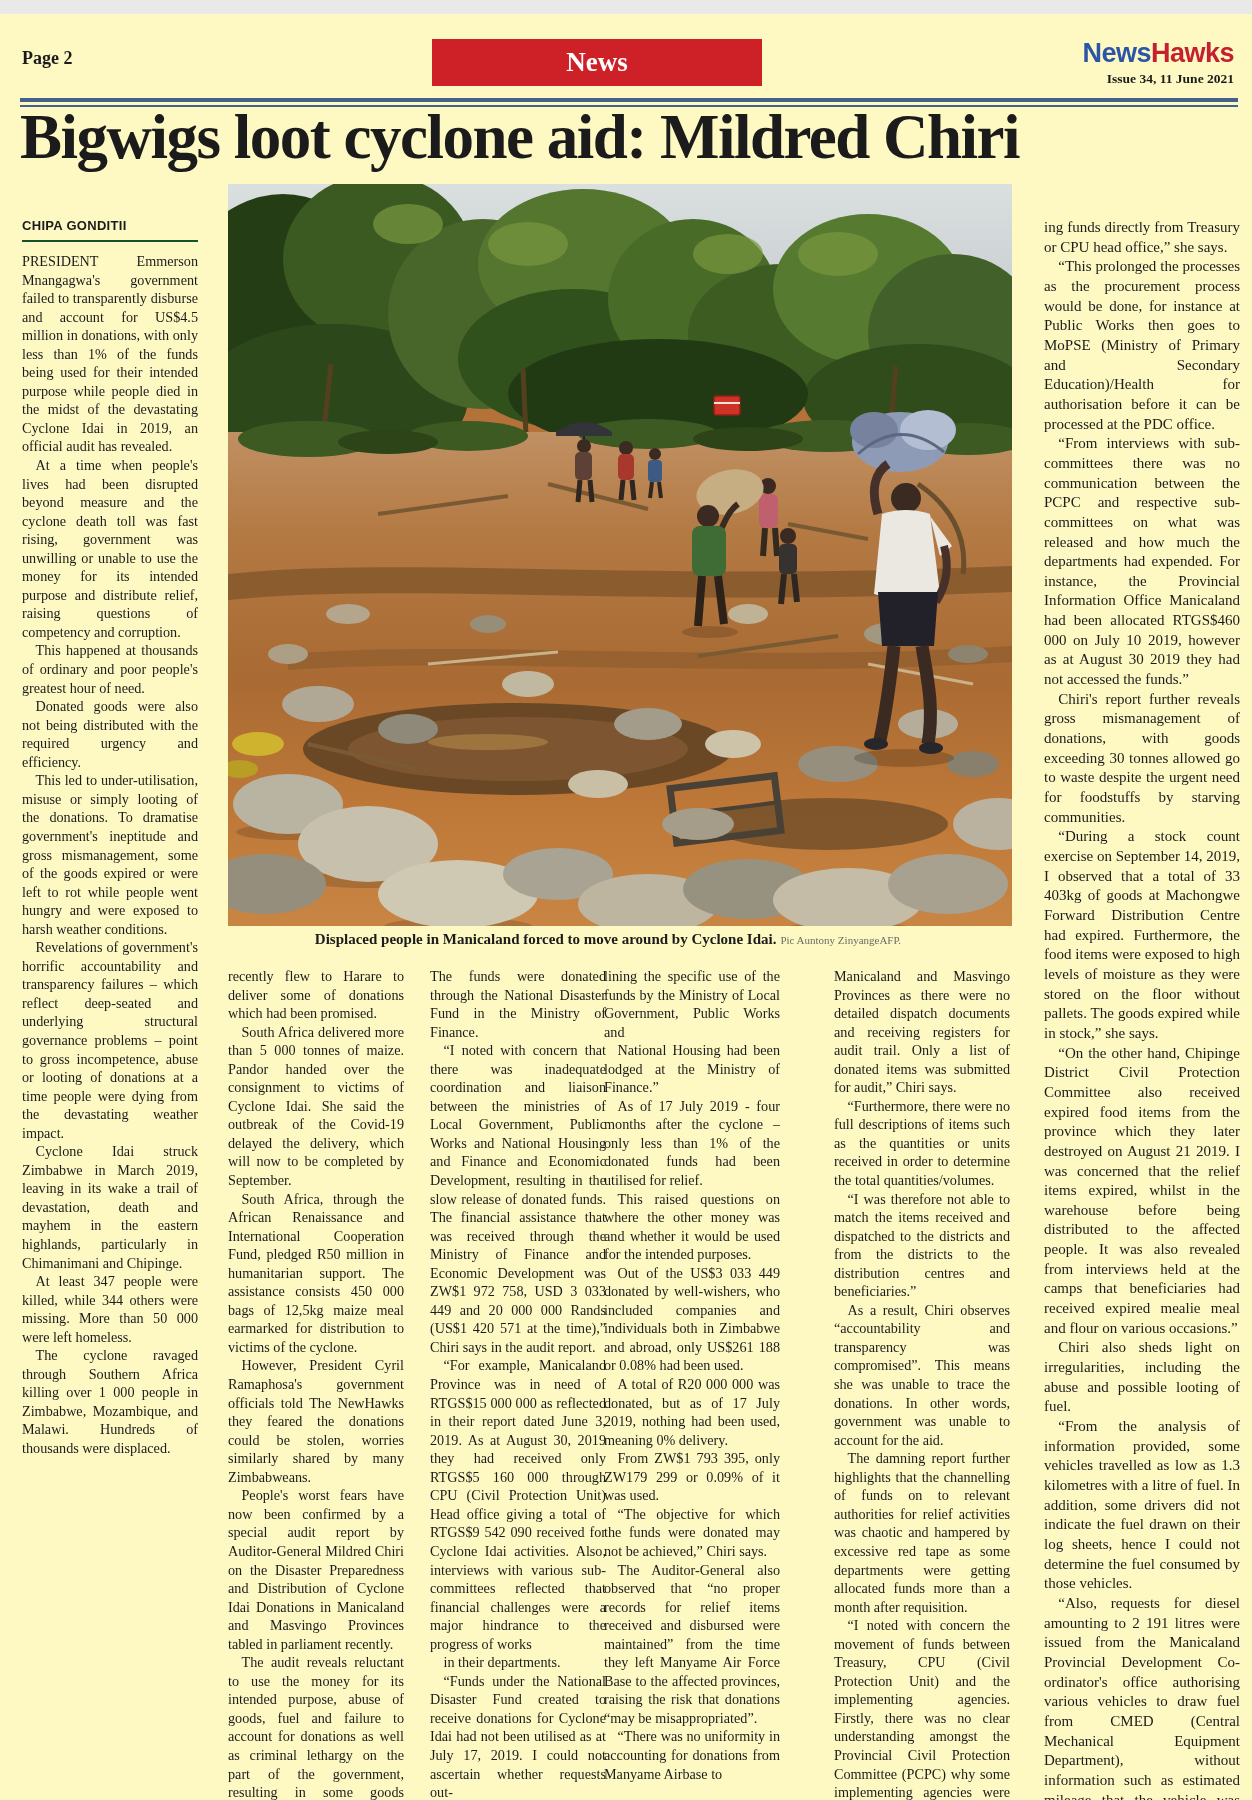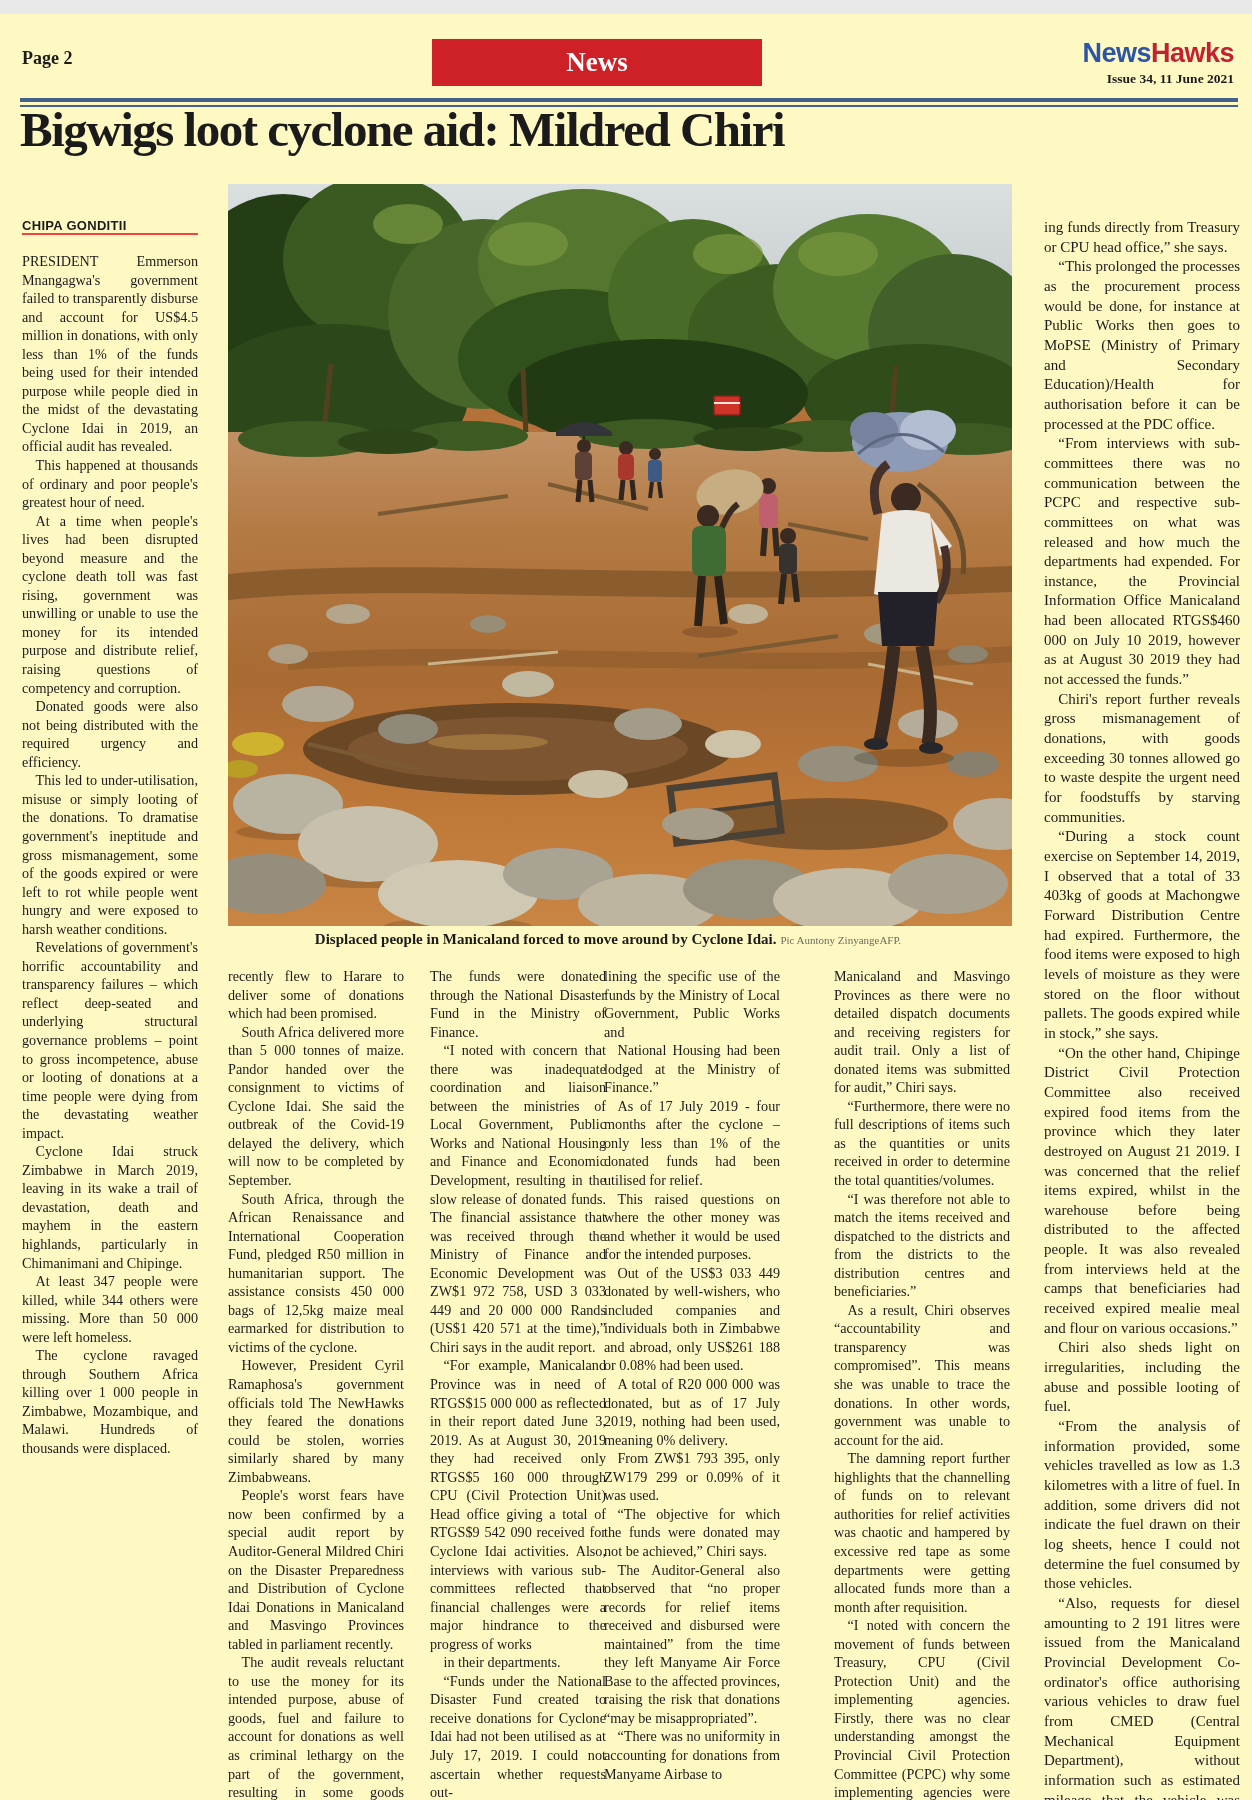--- a/index.html
+++ b/index.html
@@ -26,28 +26,28 @@
   .mh-news  { color:var(--masthead_blue,#2d55a7); }
   .mh-hawks { color:var(--masthead_red,#c32032); }
   .issue-line { font-size:13.5px; font-weight:bold; margin-top:4px; }
   .double-rule {
     position:absolute; left:20px; right:14px; top:84px; height:3px;
     border-top:4px solid var(--rule_blue,#44618c);
     border-bottom:2px solid var(--rule_blue,#44618c);
   }
   .headline {
     position:absolute; left:20px; top:90px; width:1218px; margin:0;
-    font-size:49px; font-weight:bold; letter-spacing:-1.5px;
+    font-size:63px; font-weight:bold; letter-spacing:-1.5px;
     white-space:nowrap; line-height:1.05;
   }
   .byline {
     position:absolute; left:22px; top:204px; width:176px;
     font-family:"Liberation Sans", sans-serif;
     font-size:13px; font-weight:bold; letter-spacing:0.3px;
-    border-bottom:2px solid #ef4444;
+    padding-bottom:7px; border-bottom:2px solid #14532d;
   }
   .photo {
     position:absolute; left:228px; top:170px; width:784px; height:742px;
     overflow:hidden; background:#b5713a;
   }
   .photo svg { display:block; width:784px; height:742px; }
   .caption {
     position:absolute; left:216px; top:915px; width:784px;
     text-align:center; line-height:1.2;
   }
@@ -257,22 +257,22 @@
     </svg>
   </div>
 
   <div class="caption">
     <span class="cap-main">Displaced people in Manicaland forced to move around by Cyclone Idai.</span>
     <span class="cap-credit">Pic Auntony ZinyangeAFP.</span>
   </div>
 
   <div class="col" id="col1">
       <p>PRESIDENT Emmerson Mnangagwa's government failed to transparently disburse and account for US$4.5 million in donations, with only less than 1% of the funds being used for their intended purpose while people died in the midst of the devastating Cyclone Idai in 2019, an official audit has revealed.</p>
+      <p>At a time when people's lives had been disrupted beyond measure and the cyclone death toll was fast rising, government was unwilling or unable to use the money for its intended purpose and distribute relief, raising questions of competency and corruption.</p>
       <p>This happened at thousands of ordinary and poor people's greatest hour of need.</p>
-      <p>At a time when people's lives had been disrupted beyond measure and the cyclone death toll was fast rising, government was unwilling or unable to use the money for its intended purpose and distribute relief, raising questions of competency and corruption.</p>
       <p>Donated goods were also not being distributed with the required urgency and efficiency.</p>
       <p>This led to under-utilisation, misuse or simply looting of the donations. To dramatise government's ineptitude and gross mismanagement, some of the goods expired or were left to rot while people went hungry and were exposed to harsh weather conditions.</p>
       <p>Revelations of government's horrific accountability and transparency failures – which reflect deep-seated and underlying structural governance problems – point to gross incompetence, abuse or looting of donations at a time people were dying from the devastating weather impact.</p>
       <p>Cyclone Idai struck Zimbabwe in March 2019, leaving in its wake a trail of devastation, death and mayhem in the eastern highlands, particularly in Chimanimani and Chipinge.</p>
       <p>At least 347 people were killed, while 344 others were missing. More than 50 000 were left homeless.</p>
       <p>The cyclone ravaged through Southern Africa killing over 1 000 people in Zimbabwe, Mozambique, and Malawi. Hundreds of thousands were displaced.</p>
     </div>
   <div class="col" id="col2">
       <p>recently flew to Harare to deliver some of donations which had been promised.</p>
       <p>South Africa delivered more than 5 000 tonnes of maize. Pandor handed over the consignment to victims of Cyclone Idai. She said the outbreak of the Covid-19 delayed the delivery, which will now to be completed by September.</p>

